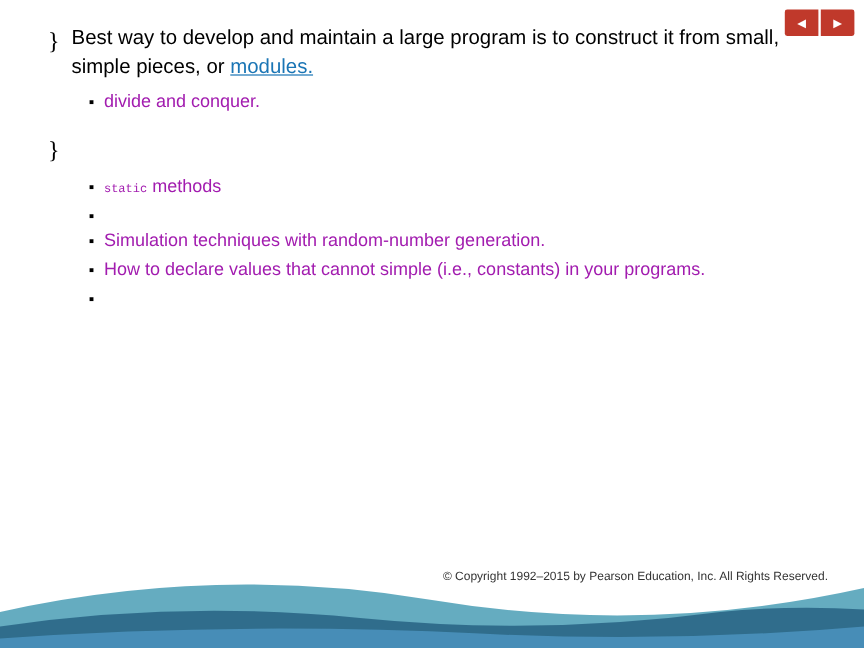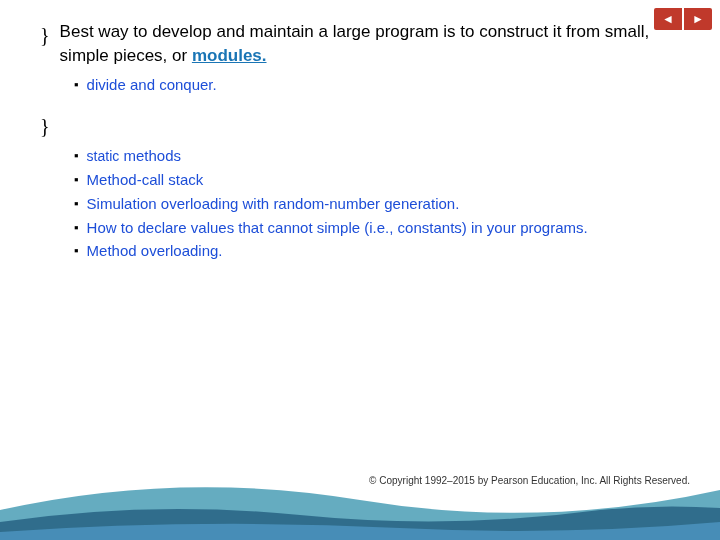--- a/index.html
+++ b/index.html
@@ -98,21 +98,20 @@
     .main-text {
       font-size: 17px;
       line-height: 1.4;
       color: #000;
       font-family: Arial, sans-serif;
     }
 
     .main-text .highlight {
       color: #1a75b5;
       text-decoration: underline;
-      font-weight: bold;
     }
 
     .sub-bullets {
       margin-left: 34px;
       margin-top: 2px;
       margin-bottom: 8px;
     }
 
     .sub-bullet {
       display: flex;
@@ -124,27 +123,27 @@
       color: #000;
       font-size: 13px;
       margin-right: 8px;
       margin-top: 3px;
       flex-shrink: 0;
     }
 
     .sub-text {
       font-size: 15px;
       line-height: 1.45;
-      color: #1d4ed8;
+      color: #a21caf;
       font-family: Arial, sans-serif;
     }
 
     .sub-text .code {
-      font-family: Liberation Sans, sans-serif;
-      font-size: 14px;
+      font-family: Liberation Mono, monospace;
+      font-size: 10px;
     }
 
     .copyright {
       position: absolute;
       bottom: 52px;
       right: 30px;
       font-size: 10px;
       color: #333;
       text-align: right;
       font-family: Arial, sans-serif;
@@ -183,33 +182,31 @@
       <div class="main-bullet">
         <span class="arrow-bullet">}</span>
       </div>
       <div class="sub-bullets">
         <div class="sub-bullet">
           <span class="square-bullet">▪</span>
           <span class="sub-text"><span class="code">static</span> methods</span>
         </div>
         <div class="sub-bullet">
           <span class="square-bullet">▪</span>
-          <span class="sub-text">Method-call stack</span>
-        </div>
-        <div class="sub-bullet">
-          <span class="square-bullet">▪</span>
-          <span class="sub-text">Simulation overloading with random-number generation.</span>
+        </div>
+        <div class="sub-bullet">
+          <span class="square-bullet">▪</span>
+          <span class="sub-text">Simulation techniques with random-number generation.</span>
         </div>
         <div class="sub-bullet">
           <span class="square-bullet">▪</span>
           <span class="sub-text">How to declare values that cannot simple (i.e., constants) in your programs.</span>
         </div>
         <div class="sub-bullet">
           <span class="square-bullet">▪</span>
-          <span class="sub-text">Method overloading.</span>
         </div>
       </div>
     </div>
 
   </div>
 
   <div class="bottom-decoration">
     <svg width="720" height="80" viewBox="0 0 720 80" xmlns="http://www.w3.org/2000/svg">
 
       <path d="M0,50 Q180,10 360,40 Q540,70 720,30 L720,80 L0,80 Z" fill="#4a9db5" opacity="0.85"></path>

